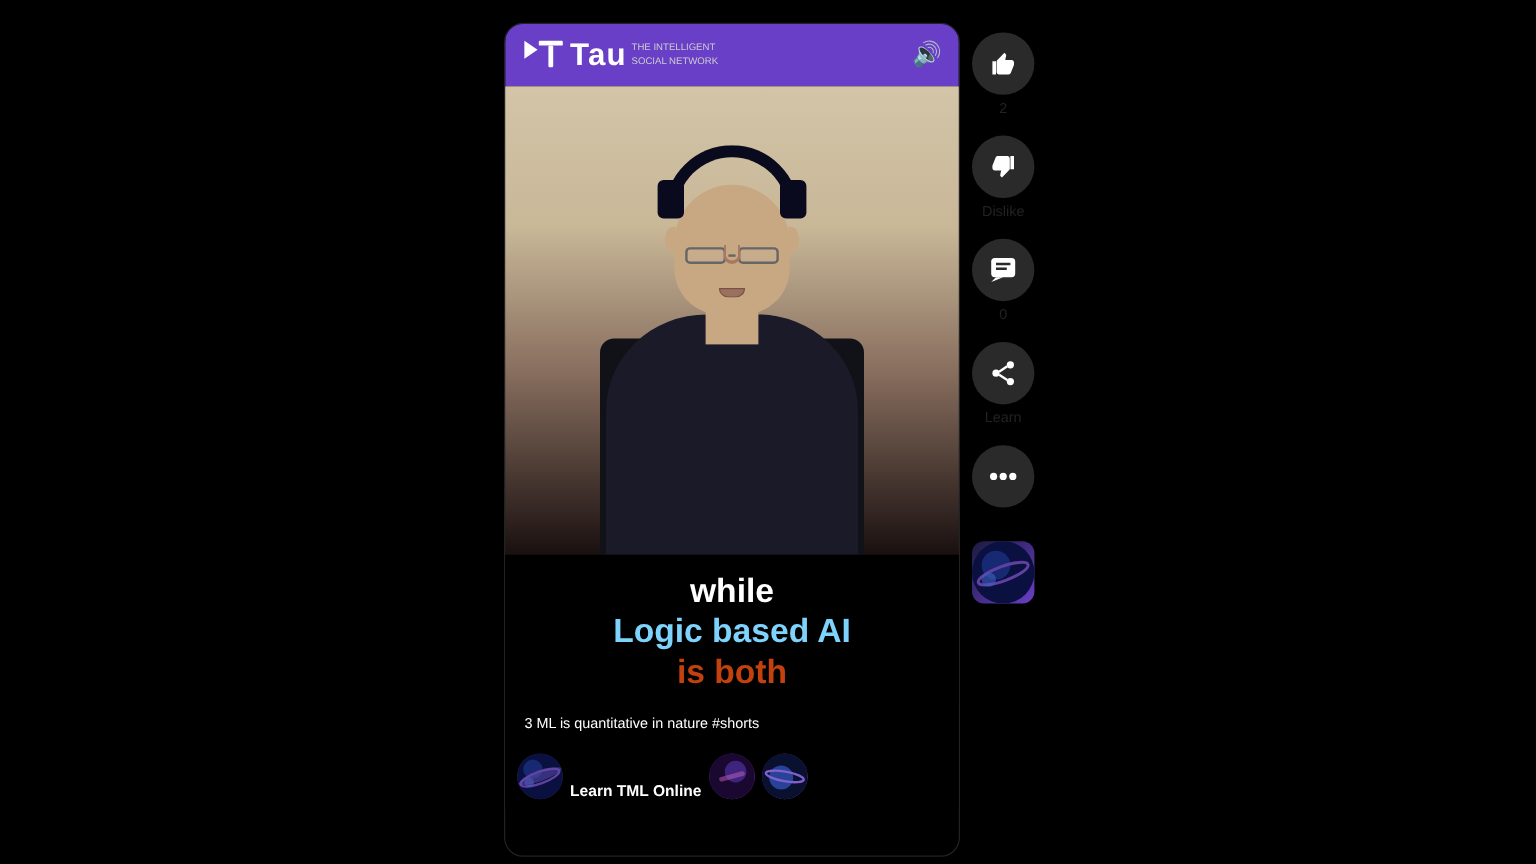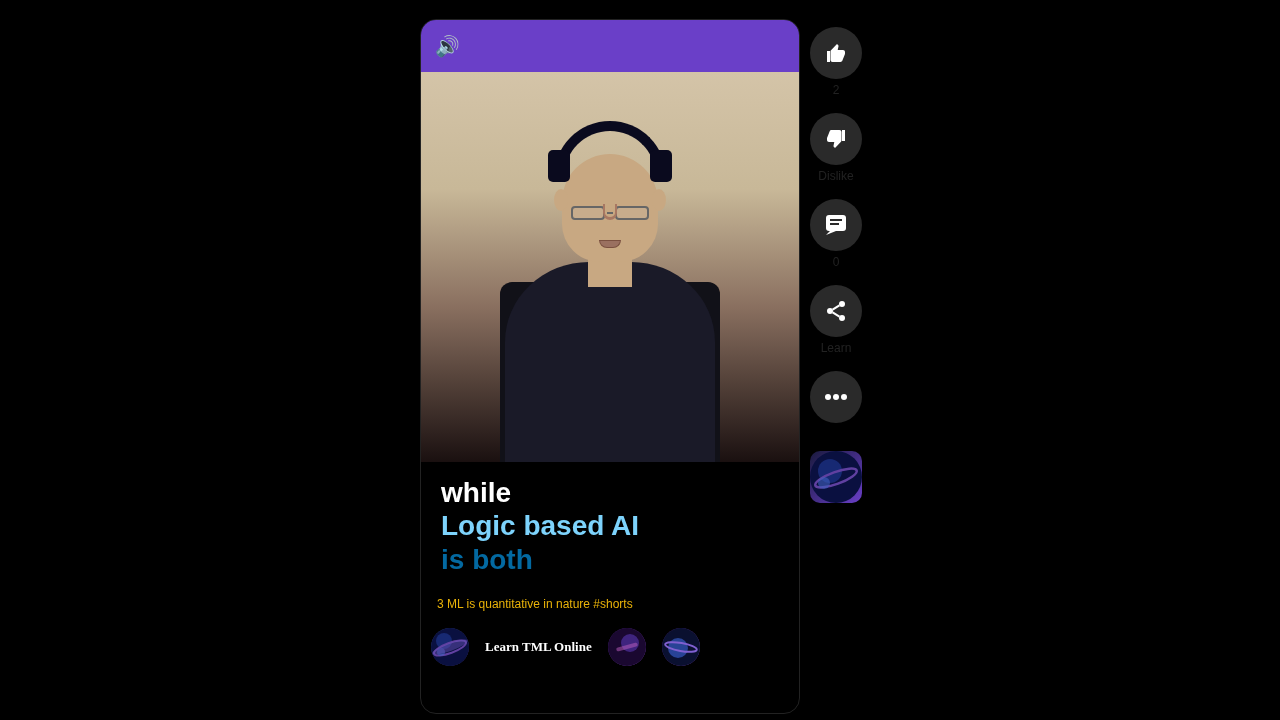--- a/index.html
+++ b/index.html
@@ -74,54 +74,54 @@
     .video-frame {
       width: 100%;
       height: 390px;
       background: linear-gradient(180deg, #c8b89a 0%, #b5a48a 40%, #6b6060 70%, #2a2020 100%);
       position: relative;
       overflow: hidden;
     }
     .subtitle-area {
       background: rgba(0,0,0,0.92);
       padding: 14px 20px 10px;
+      text-align: center;
     }
     .subtitle-line1 {
       font-size: 28px;
       font-weight: 800;
       color: #fff;
       line-height: 1.2;
     }
     .subtitle-line2 {
       font-size: 28px;
       font-weight: 800;
       color: #7dd3fc;
       line-height: 1.2;
     }
     .subtitle-line3 {
       font-size: 28px;
       font-weight: 800;
-      color: #0369a1;
+      color: #c2410c;
       line-height: 1.2;
     }
     .video-description {
       padding: 8px 16px;
       background: rgba(0,0,0,0.85);
     }
     .description-text {
       font-size: 12px;
-      color: #eab308;
+      color: #ffffff;
     }
     .channel-row {
       display: flex;
-      align-items: center;
-      gap: 16px;
+      align-items: flex-end;
+      gap: 6px;
       padding: 8px 10px;
       background: rgba(0,0,0,0.85);
-      font-family: Liberation Serif, serif;
     }
     .channel-name {
       font-size: 13px;
       color: #fff;
       font-weight: 600;
     }
     .channel-avatar2, .channel-avatar3 {
       width: 38px;
       height: 38px;
       border-radius: 50%;
@@ -210,20 +210,38 @@
 <body>
 
 <div class="main-container">
   <div class="left-black"></div>
 
   <div class="center-area">
 
     <div class="video-card">
 
       <div class="video-header">
+        <div class="tau-logo-svg">
+
+          <svg width="36" height="30" viewBox="0 0 36 30">
+
+            <polygon points="2,3 2,18 13,10.5" fill="white"></polygon>
+
+            <rect x="14" y="3" width="20" height="4" fill="white" rx="1"></rect>
+            <rect x="22" y="7" width="4" height="18" fill="white" rx="1"></rect>
+
+          </svg>
+          <div style="display:flex;flex-direction:column;">
+            <span class="logo-text-tau">Tau</span>
+          </div>
+          <div class="logo-subtitle">
+            <span>THE INTELLIGENT</span><br>
+            <span>SOCIAL NETWORK</span>
+          </div>
+        </div>
         <div class="sound-icon">🔊</div>
       </div>
 
       <div class="video-frame">
 
         <div style="position:absolute;top:0;left:0;width:100%;height:100%;background:linear-gradient(180deg,#d4c4a8 0%,#c8b898 30%,#8a7060 60%,#1a1010 100%);"></div>
 
         <div style="position:absolute;bottom:0;left:50%;transform:translateX(-50%);width:220px;height:180px;background:#111118;border-radius:12px 12px 0 0;z-index:1;"></div>
 
         <div style="position:absolute;bottom:0;left:50%;transform:translateX(-50%);width:210px;height:200px;background:#1a1a28;border-radius:40% 40% 0 0;z-index:2;"></div>

